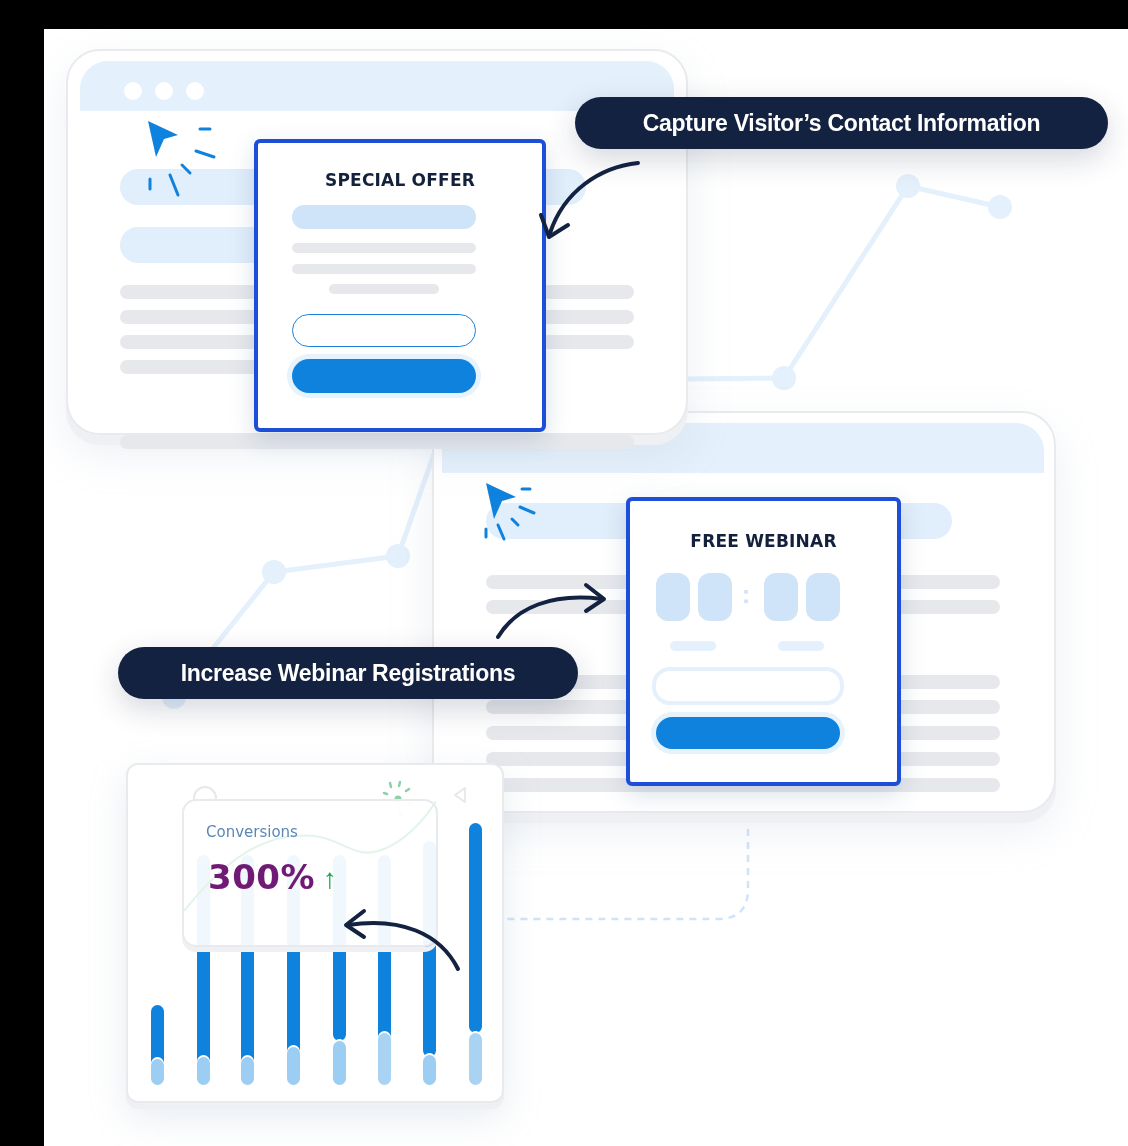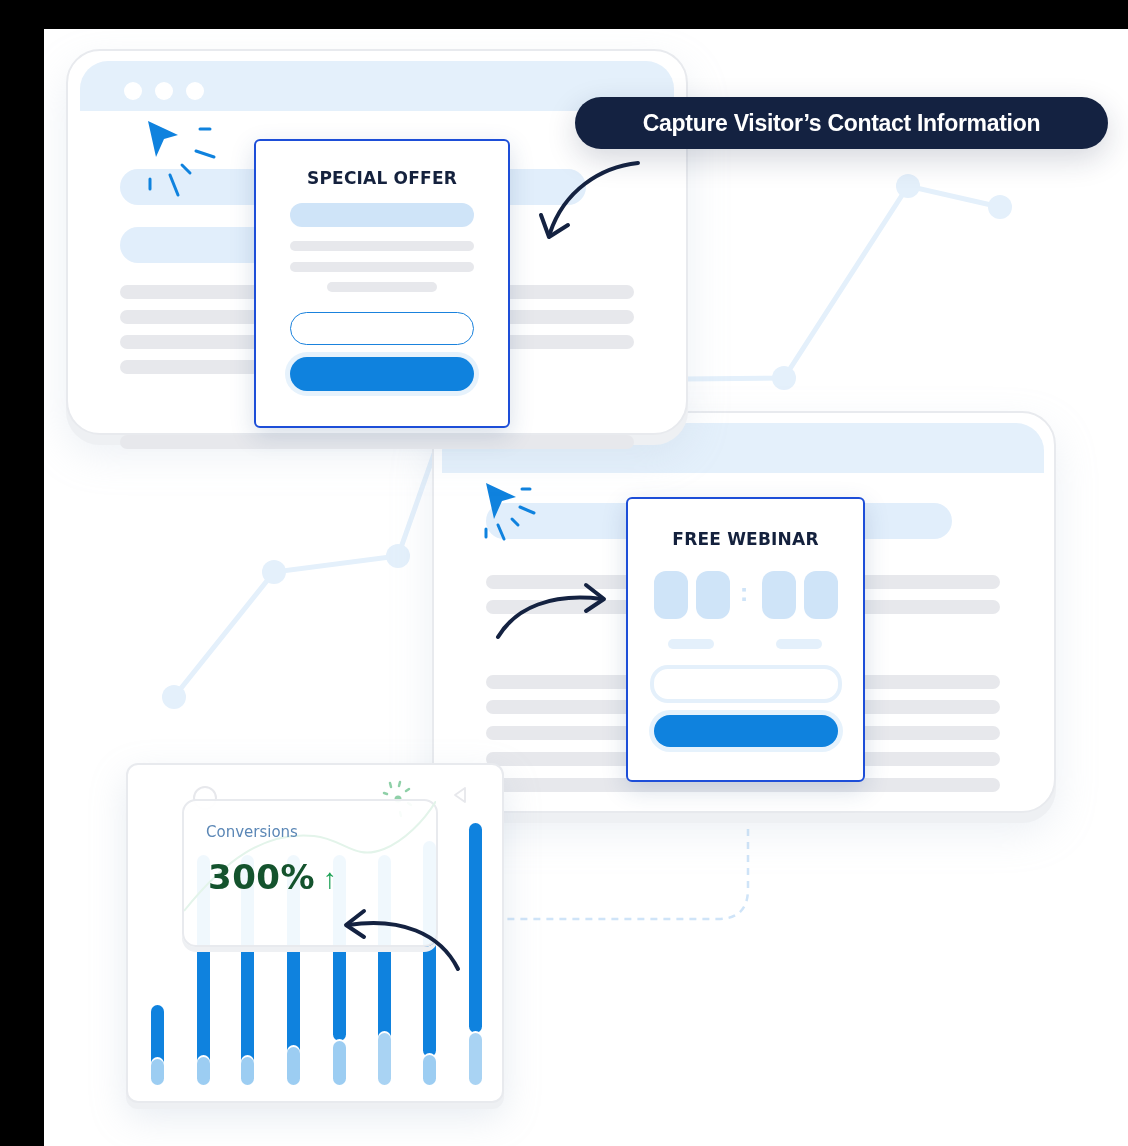--- a/index.html
+++ b/index.html
@@ -11,22 +11,22 @@
 
   
   .win { position:absolute; background:#fff; border:2px solid #e8eaee; border-radius:34px;
          box-shadow: 0 10px 0 #eef0f3, 0 18px 40px rgba(180,195,215,0.25); }
   .win .titlebar { position:absolute; left:12px; right:12px; top:10px; height:50px; background:#e4f0fb;
                    border-radius:28px 28px 0 0; }
   .dot { position:absolute; width:18px; height:18px; border-radius:50%; background:#fff; top:18px; }
   .bar { position:absolute; height:14px; border-radius:7px; background:#e7e8ec; }
   .bar.blue { background:#e1eefb; height:36px; border-radius:18px; }
 
-  .popup { position:absolute; background:#fff; border:2px solid #1d4ed8; border-radius:6px;
-           box-shadow: 0 8px 24px rgba(40,80,130,0.18); }
+  .popup { position:absolute; background:#fff; border:4px solid #1d4ed8; border-radius:6px;
+           box-shadow: 0 8px 24px rgba(40,80,130,0.18); padding-left: 32px; }
   .popup-title { position:absolute; left:0; right:0; text-align:center; font-family:"DejaVu Sans", sans-serif;
                  font-weight:bold; color:#14213d; font-size:17px; letter-spacing:0.2px; }
   .pill-light { position:absolute; background:#cfe4f8; border-radius:12px; }
   .pill-gray { position:absolute; background:#e7e8ec; border-radius:6px; height:10px; }
   .input-field { position:absolute; border:1.5px solid #1a82dd; border-radius:18px; background:#fff; }
   .input-field.soft { border:4px solid #e4f0fb; }
   .cta { position:absolute; background:#0f82de; border-radius:18px; box-shadow:0 0 0 5px #e6f2fc; }
 
   .label-pill { position:absolute; background:#142241; color:#fff; font-weight:bold; font-size:23px;
                 border-radius:28px; display:flex; align-items:center; justify-content:center;
@@ -34,21 +34,21 @@
 
   .chart-card { position:absolute; background:#fff; border:2px solid #e8eaee; border-radius:12px;
                 box-shadow:0 6px 0 #eef0f3, 0 14px 36px rgba(160,180,205,0.25); }
   .cbar { position:absolute; width:13px; border-radius:7px; }
   .cbar .top { position:absolute; left:0; right:0; top:0; background:#0f82de; border-radius:7px; }
   .cbar .bottom { position:absolute; left:0; right:0; bottom:0; background:#9ccdf2; border-radius:7px;
                   box-shadow:0 -2px 0 #fff; }
   .conv-card { position:absolute; background:rgba(255,255,255,0.94); border:2px solid #e8eaee; border-radius:14px;
                box-shadow:0 5px 0 #eef0f3; }
   .conv-label { position:absolute; left:22px; top:22px; color:#5b87b6; font-size:15px; font-family:"DejaVu Sans", sans-serif; }
-  .conv-value { position:absolute; left:24px; top:56px; color:#14532d; font-size:34px; font-weight:bold;
+  .conv-value { position:absolute; left:24px; top:56px; color:#701a75; font-size:34px; font-weight:bold;
                 font-family:"DejaVu Sans", sans-serif; letter-spacing:0.5px; }
   .conv-arrow { position:absolute; left:139px; top:62px; color:#1ba155; font-size:28px; font-weight:bold; }
 </style>
 </head>
 <body>
 
 <div class="canvas">
 
   <svg class="bgchart" width="1084" height="1117">
     <g stroke="#e4f0fb" stroke-width="5" fill="none">
@@ -142,20 +142,23 @@
   </div>
   <svg class="abs" style="left:494px; top:128px;" width="110" height="85">
     <path d="M100,6 C62,10 26,34 12,76" stroke="#142241" stroke-width="4" fill="none" stroke-linecap="round"></path>
     <path d="M3,58 L11,80 L30,68" stroke="#142241" stroke-width="4" fill="none" stroke-linecap="round" stroke-linejoin="round"></path>
   </svg>
 
   <svg class="abs" style="left:448px; top:548px;" width="120" height="64">
     <path d="M6,60 C24,30 60,16 110,22" stroke="#142241" stroke-width="4" fill="none" stroke-linecap="round"></path>
     <path d="M94,8 L112,22 L94,34" stroke="#142241" stroke-width="4" fill="none" stroke-linecap="round" stroke-linejoin="round"></path>
   </svg>
+  <div class="label-pill" style="left:74px; top:618px; width:460px; height:52px;">
+    <span>Increase Webinar Registrations</span>
+  </div>
 
   <div class="chart-card" style="left:82px; top:734px; width:374px; height:336px;">
     <svg class="abs" style="left:324px; top:20px;" width="16" height="20">
       <path d="M13,3 L3,10 L13,17 Z" stroke="#e7e8ec" stroke-width="1.8" fill="none" stroke-linejoin="round"></path>
     </svg>
     <svg class="abs" style="left:250px; top:14px;" width="40" height="40">
       <circle cx="20" cy="20" r="3.5" fill="#8fd0a8"></circle>
       <g stroke="#8fd0a8" stroke-width="2.5" stroke-linecap="round">
         <line x1="12" y1="4" x2="13" y2="8"></line>
         <line x1="22" y1="3" x2="21" y2="7"></line>

